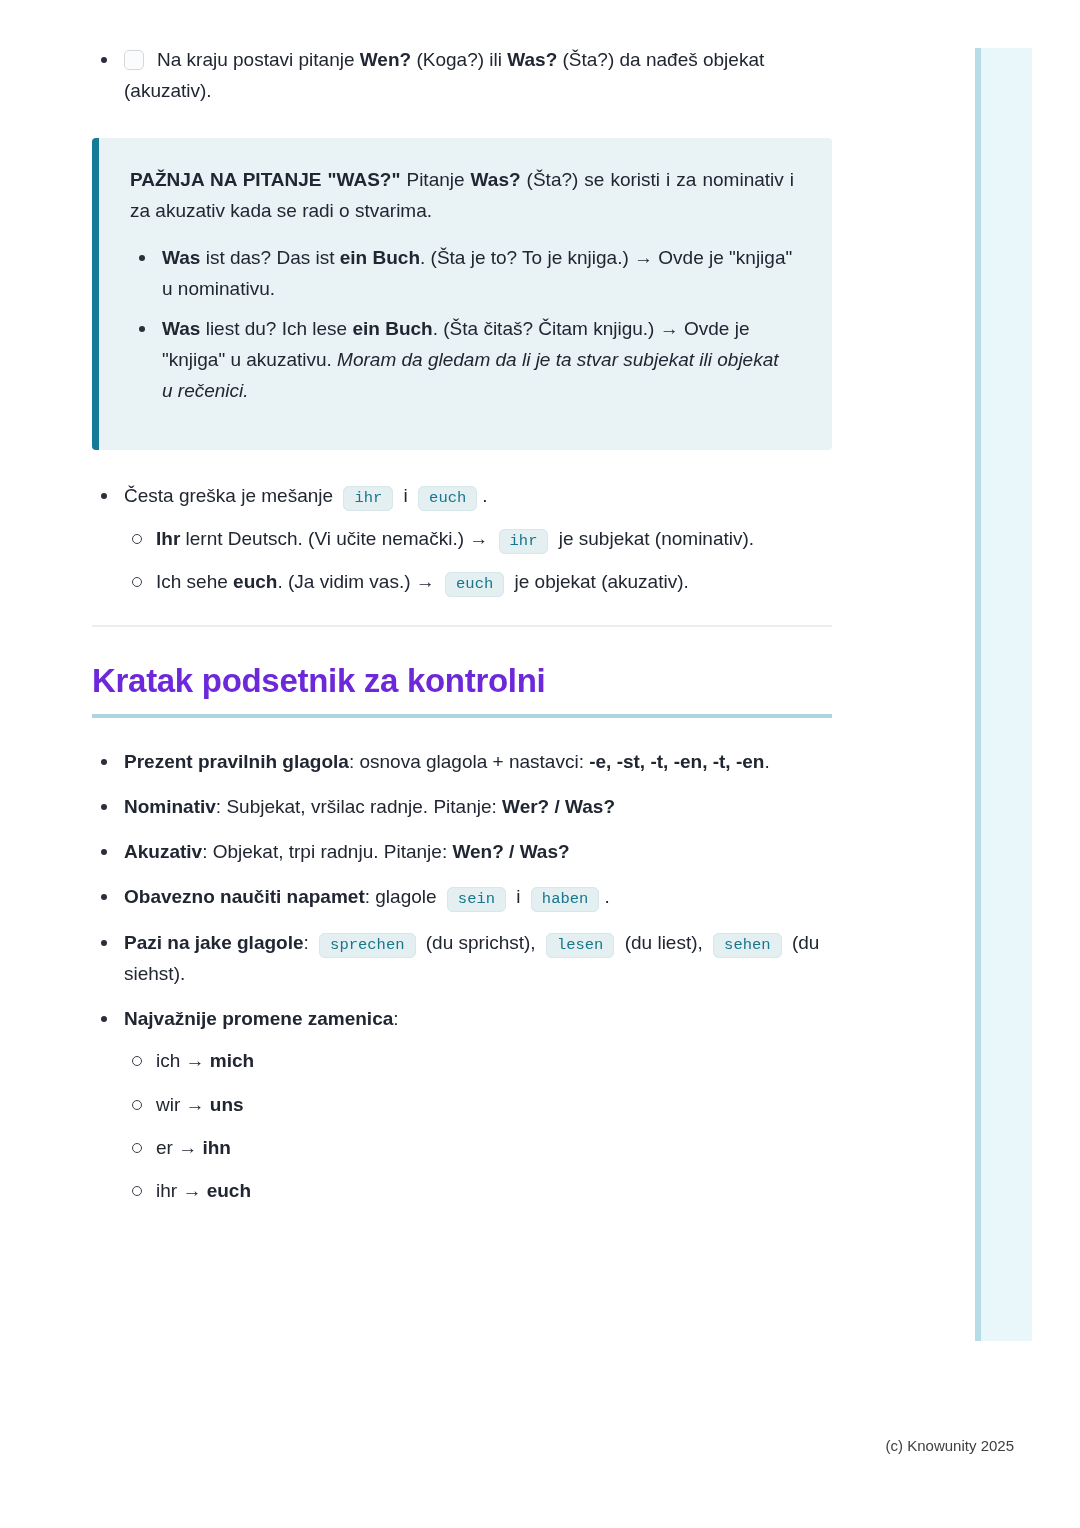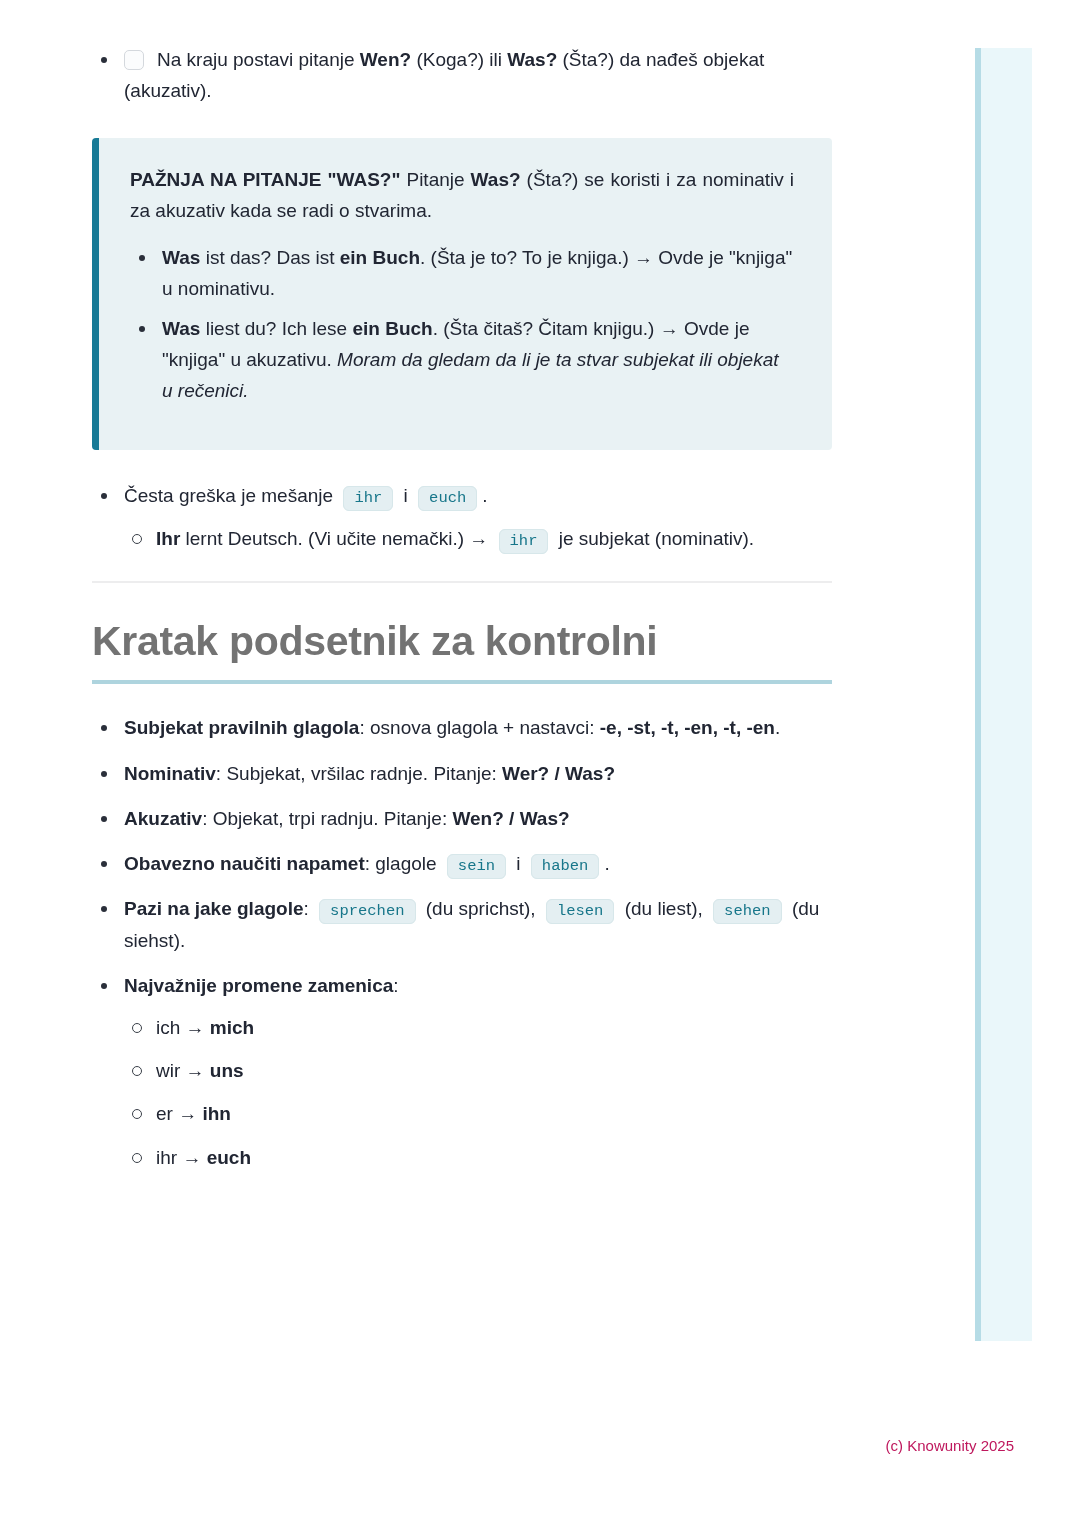--- a/index.html
+++ b/index.html
@@ -79,22 +79,22 @@
     padding: 2px 10px 3px;
     margin: 0 5px;
     white-space: nowrap;
   }
   .divider {
     border: none;
     border-top: 2px solid #ededee;
     margin-top: 27px;
   }
   .heading {
-    color: #737373;
-    font-size: 41px;
+    color: #6d28d9;
+    font-size: 33px;
     font-weight: 700;
     line-height: 1.25;
     letter-spacing: -0.3px;
     margin-top: 33px;
   }
   .heading-underline {
     border: none;
     border-top: 4px solid #aed4de;
     margin-top: 13px;
   }
@@ -110,21 +110,21 @@
     width: 57px;
     height: 1293px;
     background: #eaf7fa;
     border-left: 6px solid #b6dce6;
   }
   .footer {
     position: absolute;
     top: 1437px;
     right: 66px;
     font-size: 15px;
-    color: #be185d;
+    color: #404040;
   }
 </style>
 </head>
 <body>
 
 <div class="page">
 
   <div class="sidebar-highlight"></div>
 
   <div class="content">
@@ -147,32 +147,35 @@
       </ul>
     </div>
 
     <ul class="mistake-list">
       <li class="li disc">
         <span><span>Česta greška je mešanje </span><span class="code">ihr</span><span> i </span><span class="code">euch</span><span>.</span></span>
         <ul class="sublist">
           <li class="li circle">
             <span><span class="b">Ihr</span><span> lernt Deutsch. (Vi učite nemački.) → </span><span class="code">ihr</span><span> je subjekat (nominativ).</span></span>
           </li>
+          <li class="li circle">
+            <span><span>Ich sehe </span><span class="b">euch</span><span>. (Ja vidim vas.) → </span><span class="code">euch</span><span> je objekat (akuzativ).</span></span>
+          </li>
         </ul>
       </li>
     </ul>
 
     <hr class="divider">
 
     <h1 class="heading">Kratak podsetnik za kontrolni</h1>
     <hr class="heading-underline">
 
     <ul class="reminder">
       <li class="li disc">
-        <span><span class="b">Subjekat pravilnih glagola</span><span>: osnova glagola + nastavci: </span><span class="b">-e, -st, -t, -en, -t, -en</span><span>.</span></span>
+        <span><span class="b">Prezent pravilnih glagola</span><span>: osnova glagola + nastavci: </span><span class="b">-e, -st, -t, -en, -t, -en</span><span>.</span></span>
       </li>
       <li class="li disc">
         <span><span class="b">Nominativ</span><span>: Subjekat, vršilac radnje. Pitanje: </span><span class="b">Wer? / Was?</span></span>
       </li>
       <li class="li disc">
         <span><span class="b">Akuzativ</span><span>: Objekat, trpi radnju. Pitanje: </span><span class="b">Wen? / Was?</span></span>
       </li>
       <li class="li disc">
         <span><span class="b">Obavezno naučiti napamet</span><span>: glagole </span><span class="code">sein</span><span> i </span><span class="code">haben</span><span>.</span></span>
       </li>

